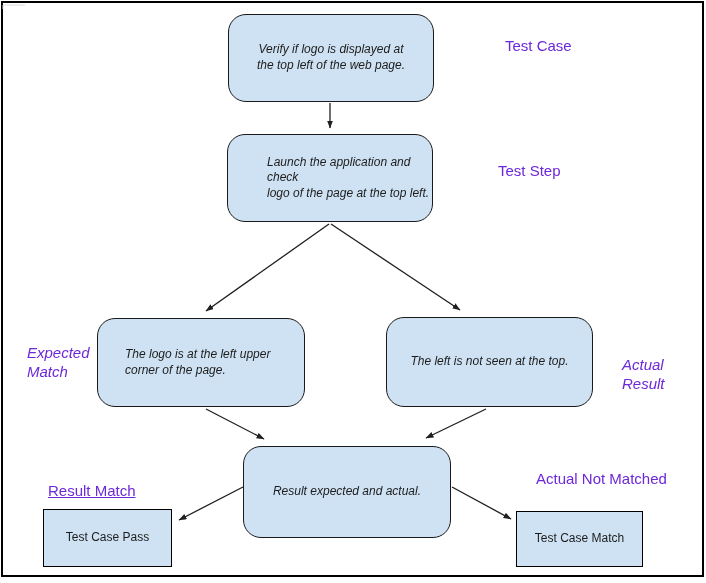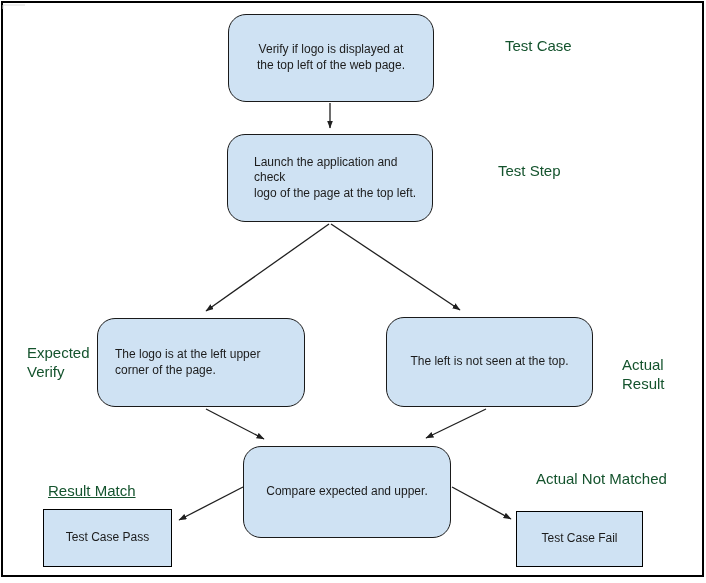--- a/index.html
+++ b/index.html
@@ -33,33 +33,33 @@
     display: flex;
     align-items: center;
     color: #1c1c1c;
     font-size: 12px;
     line-height: 1.3;
   }
   .rounded { border-radius: 18px; border-width: 1.3px; }
   .rect { border-width: 1.7px; border-color: #000000; }
   .t-center { justify-content: center; text-align: center; padding: 0 10px; }
   .t-left { justify-content: flex-start; text-align: left; }
-  .preline { white-space: pre-line; }
+  .preline { white-space: pre-line; font-style: italic; }
   .label {
     position: absolute;
-    color: #14532d;
+    color: #6d28d9;
     font-size: 15px;
     line-height: 1.25;
   }
   
   .n-test-case { left: 228px; top: 14px;  width: 206px; height: 88px; }
   .n-test-step { left: 227px; top: 134px; width: 206px; height: 88px; }
   .n-expected  { left: 97px;  top: 318px; width: 208px; height: 89px; }
-  .n-expected .txt { padding-left: 17px; }
-  .n-test-step .txt { padding-left: 26px; }
+  .n-expected .txt { padding-left: 27px; }
+  .n-test-step .txt { padding-left: 11px; margin-left: 28px; }
   .n-actual    { left: 386px; top: 317px; width: 207px; height: 90px; }
   .n-compare   { left: 243px; top: 446px; width: 208px; height: 92px; }
   .n-pass      { left: 43px;  top: 509px; width: 129px; height: 58px; }
   .n-fail      { left: 516px; top: 511px; width: 127px; height: 56px; }
   
   .l-test-case { left: 505px; top: 37px; }
   .l-test-step { left: 498px; top: 162px; text-align: right; }
   .l-expected  { left: 27px;  top: 344px; }
   .l-actual    { left: 622px; top: 356px; }
   .l-match     { left: 48px;  top: 482px; text-decoration: underline; }
@@ -101,37 +101,37 @@
   <div class="node rounded t-left n-expected">
     <span class="txt preline">The logo is at the left upper
 corner of the page.</span>
   </div>
 
   <div class="node rounded t-center n-actual">
     <span class="txt preline">The left is not seen at the top.</span>
   </div>
 
   <div class="node rounded t-center n-compare">
-    <span class="txt preline">Compare expected and upper.</span>
+    <span class="txt preline">Result expected and actual.</span>
   </div>
 
   <div class="node rect t-center n-pass">
     <span class="txt">Test Case Pass</span>
   </div>
 
   <div class="node rect t-center n-fail">
-    <span class="txt">Test Case Fail</span>
+    <span class="txt">Test Case Match</span>
   </div>
 
   <div class="label l-test-case">Test Case</div>
 
   <div class="label l-test-step">Test Step</div>
 
   <div class="label preline l-expected">Expected
-Verify</div>
+Match</div>
 
   <div class="label preline l-actual">Actual
 Result</div>
 
   <div class="label l-match">Result Match</div>
 
   <div class="label l-nomatch">Actual Not Matched</div>
 
 </div>
 

